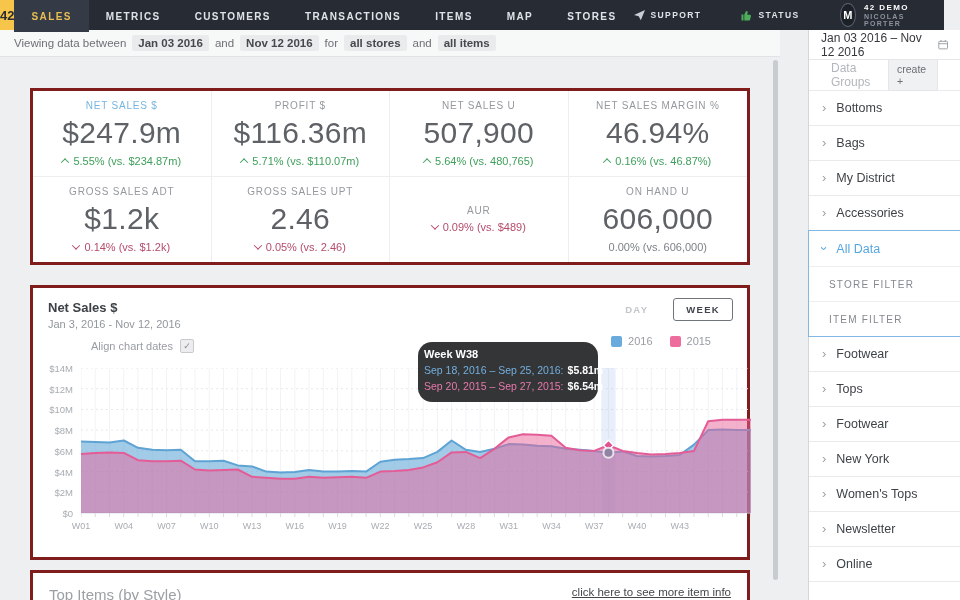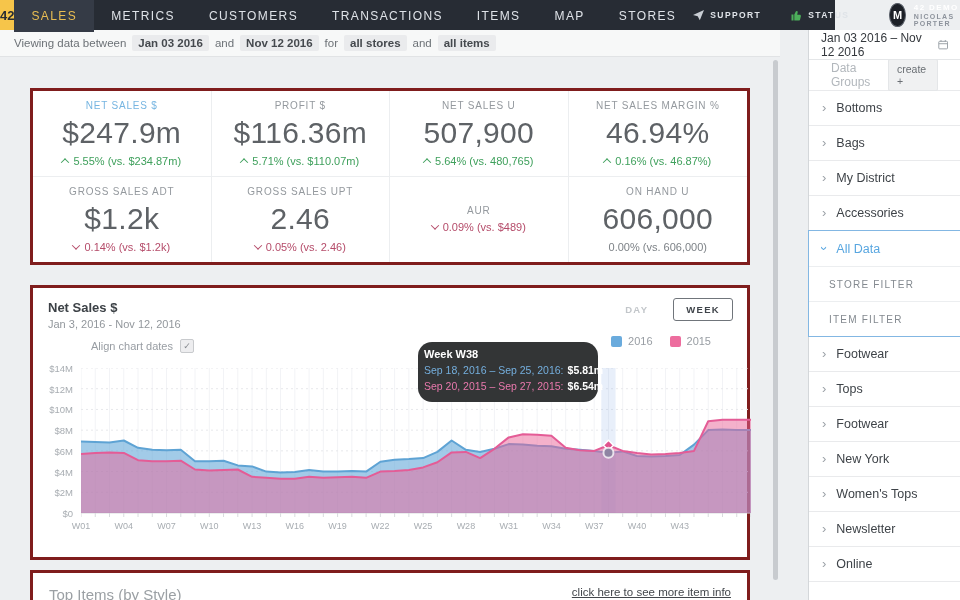--- a/index.html
+++ b/index.html
@@ -1,22 +1,22 @@
 <!DOCTYPE html>
 <html><head>
 <meta charset="utf-8">
 <style>
   html,body{margin:0;padding:0}
   body{width:960px;height:600px;position:relative;overflow:hidden;background:#edeff1;
        font-family:"Liberation Sans",sans-serif;-webkit-font-smoothing:antialiased}
   
-  .nav{position:absolute;top:0;left:0;width:835px;height:30px;background:#272c34;display:flex;align-items:stretch;z-index:20}
+  .nav{position:absolute;top:0;left:0;width:944px;height:30px;background:#272c34;display:flex;align-items:stretch;z-index:20}
   .logo{width:30px;background:#f6c54a;color:#272c34;font-weight:bold;font-size:13px;display:flex;align-items:center;justify-content:center}
   .nav-menu{display:flex;align-items:stretch}
-  .nav-item{padding:16px 17px;display:flex;align-items:center;font-size:12px;font-weight:normal;letter-spacing:1.4px;color:#dfe3e8;cursor:pointer}
+  .nav-item{padding:16px 17px;display:flex;align-items:center;font-size:10px;font-weight:bold;letter-spacing:1.4px;color:#dfe3e8;cursor:pointer}
   .nav-item.active{background:#353b46;color:#e9bd52}
   .nav-right{margin-left:auto;display:flex;align-items:center}
   .nav-util{display:flex;align-items:center;gap:6px;font-size:8.5px;font-weight:bold;letter-spacing:1.4px;color:#dfe3e8;cursor:pointer}
   .account{display:flex;align-items:center;gap:8px;margin:0 46px 0 40px;cursor:pointer}
   .avatar{width:22px;height:22px;border-radius:50%;background:#1c2027;border:1px solid #5a606a;color:#fff;
           font-size:11px;font-weight:bold;display:flex;align-items:center;justify-content:center}
   .acct-name{font-size:8px;font-weight:bold;letter-spacing:1.4px;color:#fff;line-height:1.3}
   .acct-sub{font-size:7px;letter-spacing:1.3px;color:#8d939c;font-weight:bold}
   .burger{width:16px;display:flex;flex-direction:column;gap:3px;margin-right:16px;cursor:pointer}
   .burger span{height:2px;background:#868c95;border-radius:1px}
@@ -92,21 +92,21 @@
   <nav class="nav-menu" id="nav-menu">
       <div class="nav-item active">SALES</div>
       <div class="nav-item">METRICS</div>
       <div class="nav-item">CUSTOMERS</div>
       <div class="nav-item">TRANSACTIONS</div>
       <div class="nav-item">ITEMS</div>
       <div class="nav-item">MAP</div>
       <div class="nav-item">STORES</div>
     </nav>
   <div class="nav-right">
-    <div class="nav-util" style="margin-right:30px">
+    <div class="nav-util" style="margin-right:40px">
       <svg width="11" height="11" viewBox="0 0 11 11">
         <path d="M0 4.9 L11 0 L6.8 10.2 L4.7 6.3 Z" fill="#c9ced4"></path>
       </svg>
       <span>SUPPORT</span>
     </div>
     <div class="nav-util">
       <svg width="11" height="11" viewBox="0 0 11 11">
         <path d="M0.5 4.5h2v6h-2z M3.3 10.5h4.6c.6 0 1.1-.4 1.2-1l.8-3.2c.2-.8-.4-1.5-1.2-1.5H6.2l.5-2.6C6.8 1.5 6.3 1 5.7 1c-.4 0-.7.2-.9.5L3.3 4.6z" fill="#4cae5a"></path>
       </svg>
       <span>STATUS</span>

